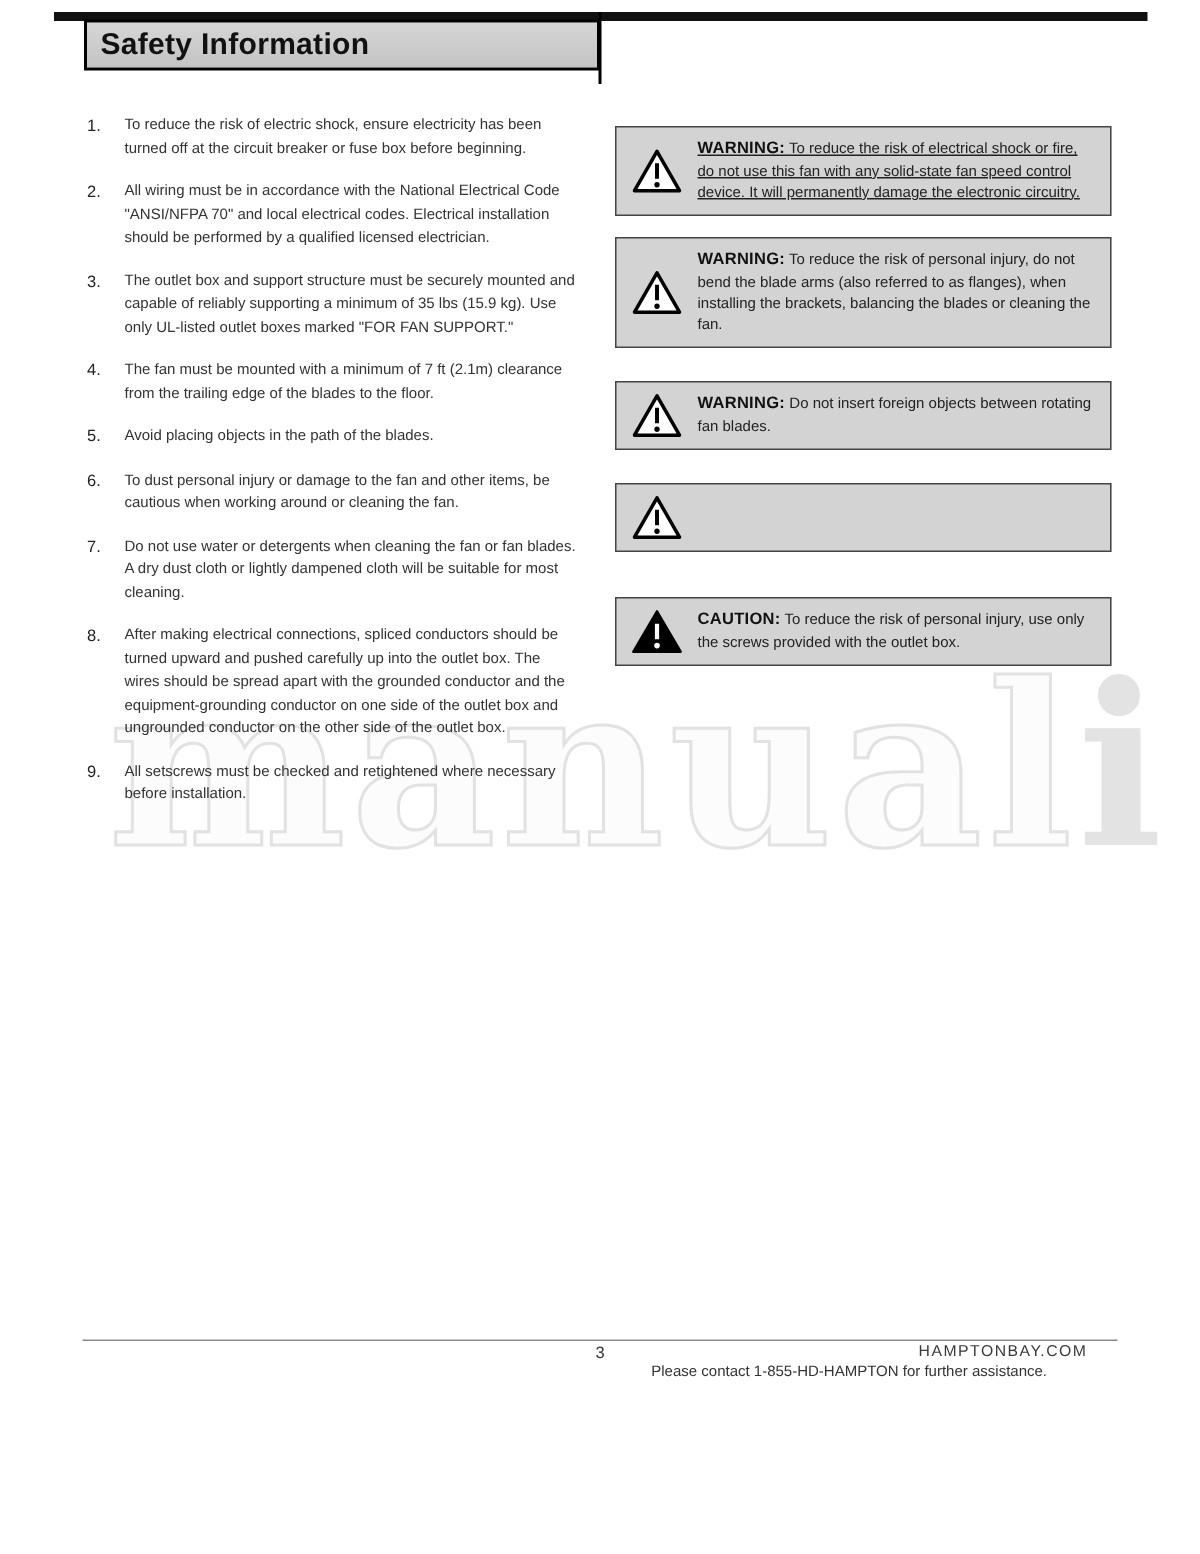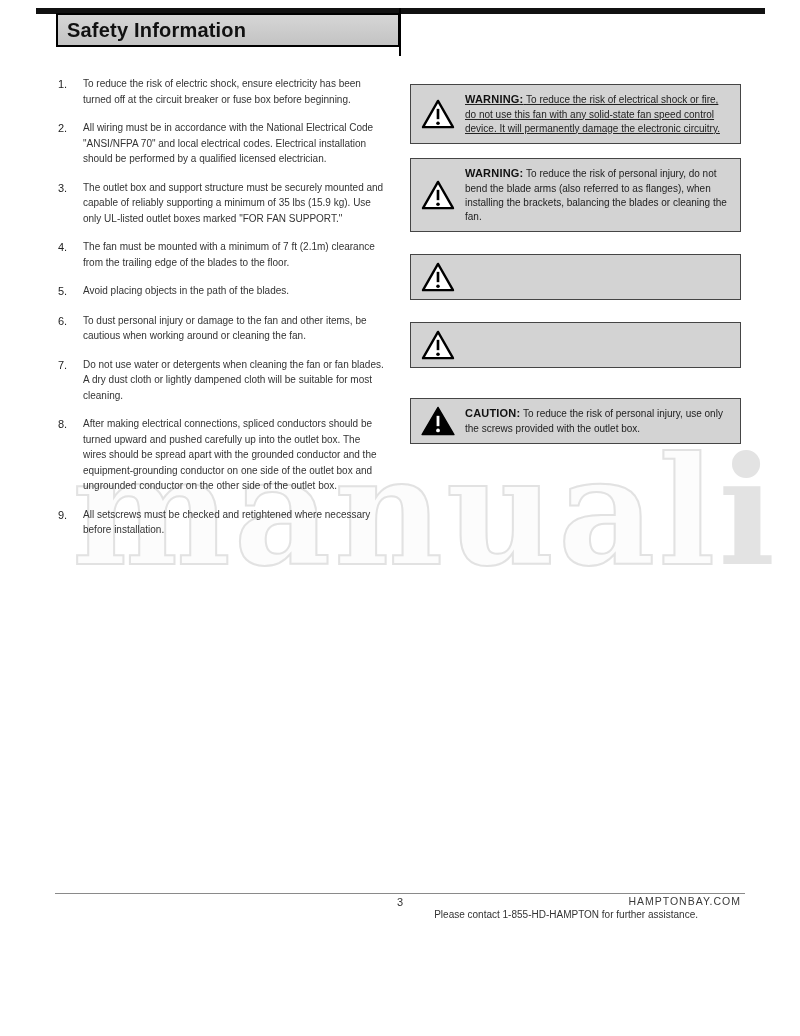--- a/index.html
+++ b/index.html
@@ -47,21 +47,21 @@
     display: flex; align-items: center; gap: 9px;
     padding: 7px 9px;
   }
   .warnbox .icon { flex: none; width: 36px; display: flex; justify-content: center; }
   .warnbox .wtext { font-size: 10px; line-height: 1.42; color: #222; }
   .warnbox .wtext strong { font-size: 11px; font-weight: bold; color: #111; letter-spacing: 0.2px; }
 
   
   .footer-line { position: absolute; left: 55px; top: 893px; width: 690px; height: 1px; background: #8a8a8a; z-index: 2; }
   .page-num { position: absolute; top: 896px; left: 0; width: 800px; text-align: center; font-size: 11px; color: #333; z-index: 2; }
-  .brand { position: absolute; top: 895px; right: 59px; font-size: 10.5px; letter-spacing: 1px; color: #3a3a3a; z-index: 2; }
+  .brand { position: absolute; top: 895px; right: 75px; font-size: 10.5px; letter-spacing: 1px; color: #3a3a3a; z-index: 2; }
   .contact { position: absolute; top: 909px; right: 102px; font-size: 10px; color: #333; z-index: 2; text-align: center; }
 </style>
 </head>
 <body>
 
 <div class="page">
 
   <div class="top-bar"></div>
   <div class="title-box">
     <h1>Safety Information</h1>
@@ -134,20 +134,21 @@
   </div>
 
   <div class="warnbox" style="top: 254px;">
     <span class="icon">
       <svg viewBox="0 0 36 32" width="34" height="30" aria-hidden="true">
         <polygon points="18,2 34,30 2,30" fill="#ffffff" stroke="#000" stroke-width="2.5" stroke-linejoin="round"></polygon>
         <rect x="16.6" y="10.5" width="2.8" height="11" fill="#000"></rect>
         <circle cx="18" cy="25.8" r="1.9" fill="#000"></circle>
       </svg>
     </span>
+    <p class="wtext"><strong>WARNING:</strong> <span>Do not insert foreign objects between rotating fan blades.</span></p>
   </div>
 
   <div class="warnbox" style="top: 322px;">
     <span class="icon">
       <svg viewBox="0 0 36 32" width="34" height="30" aria-hidden="true">
         <polygon points="18,2 34,30 2,30" fill="#ffffff" stroke="#000" stroke-width="2.5" stroke-linejoin="round"></polygon>
         <rect x="16.6" y="10.5" width="2.8" height="11" fill="#000"></rect>
         <circle cx="18" cy="25.8" r="1.9" fill="#000"></circle>
       </svg>
     </span>

